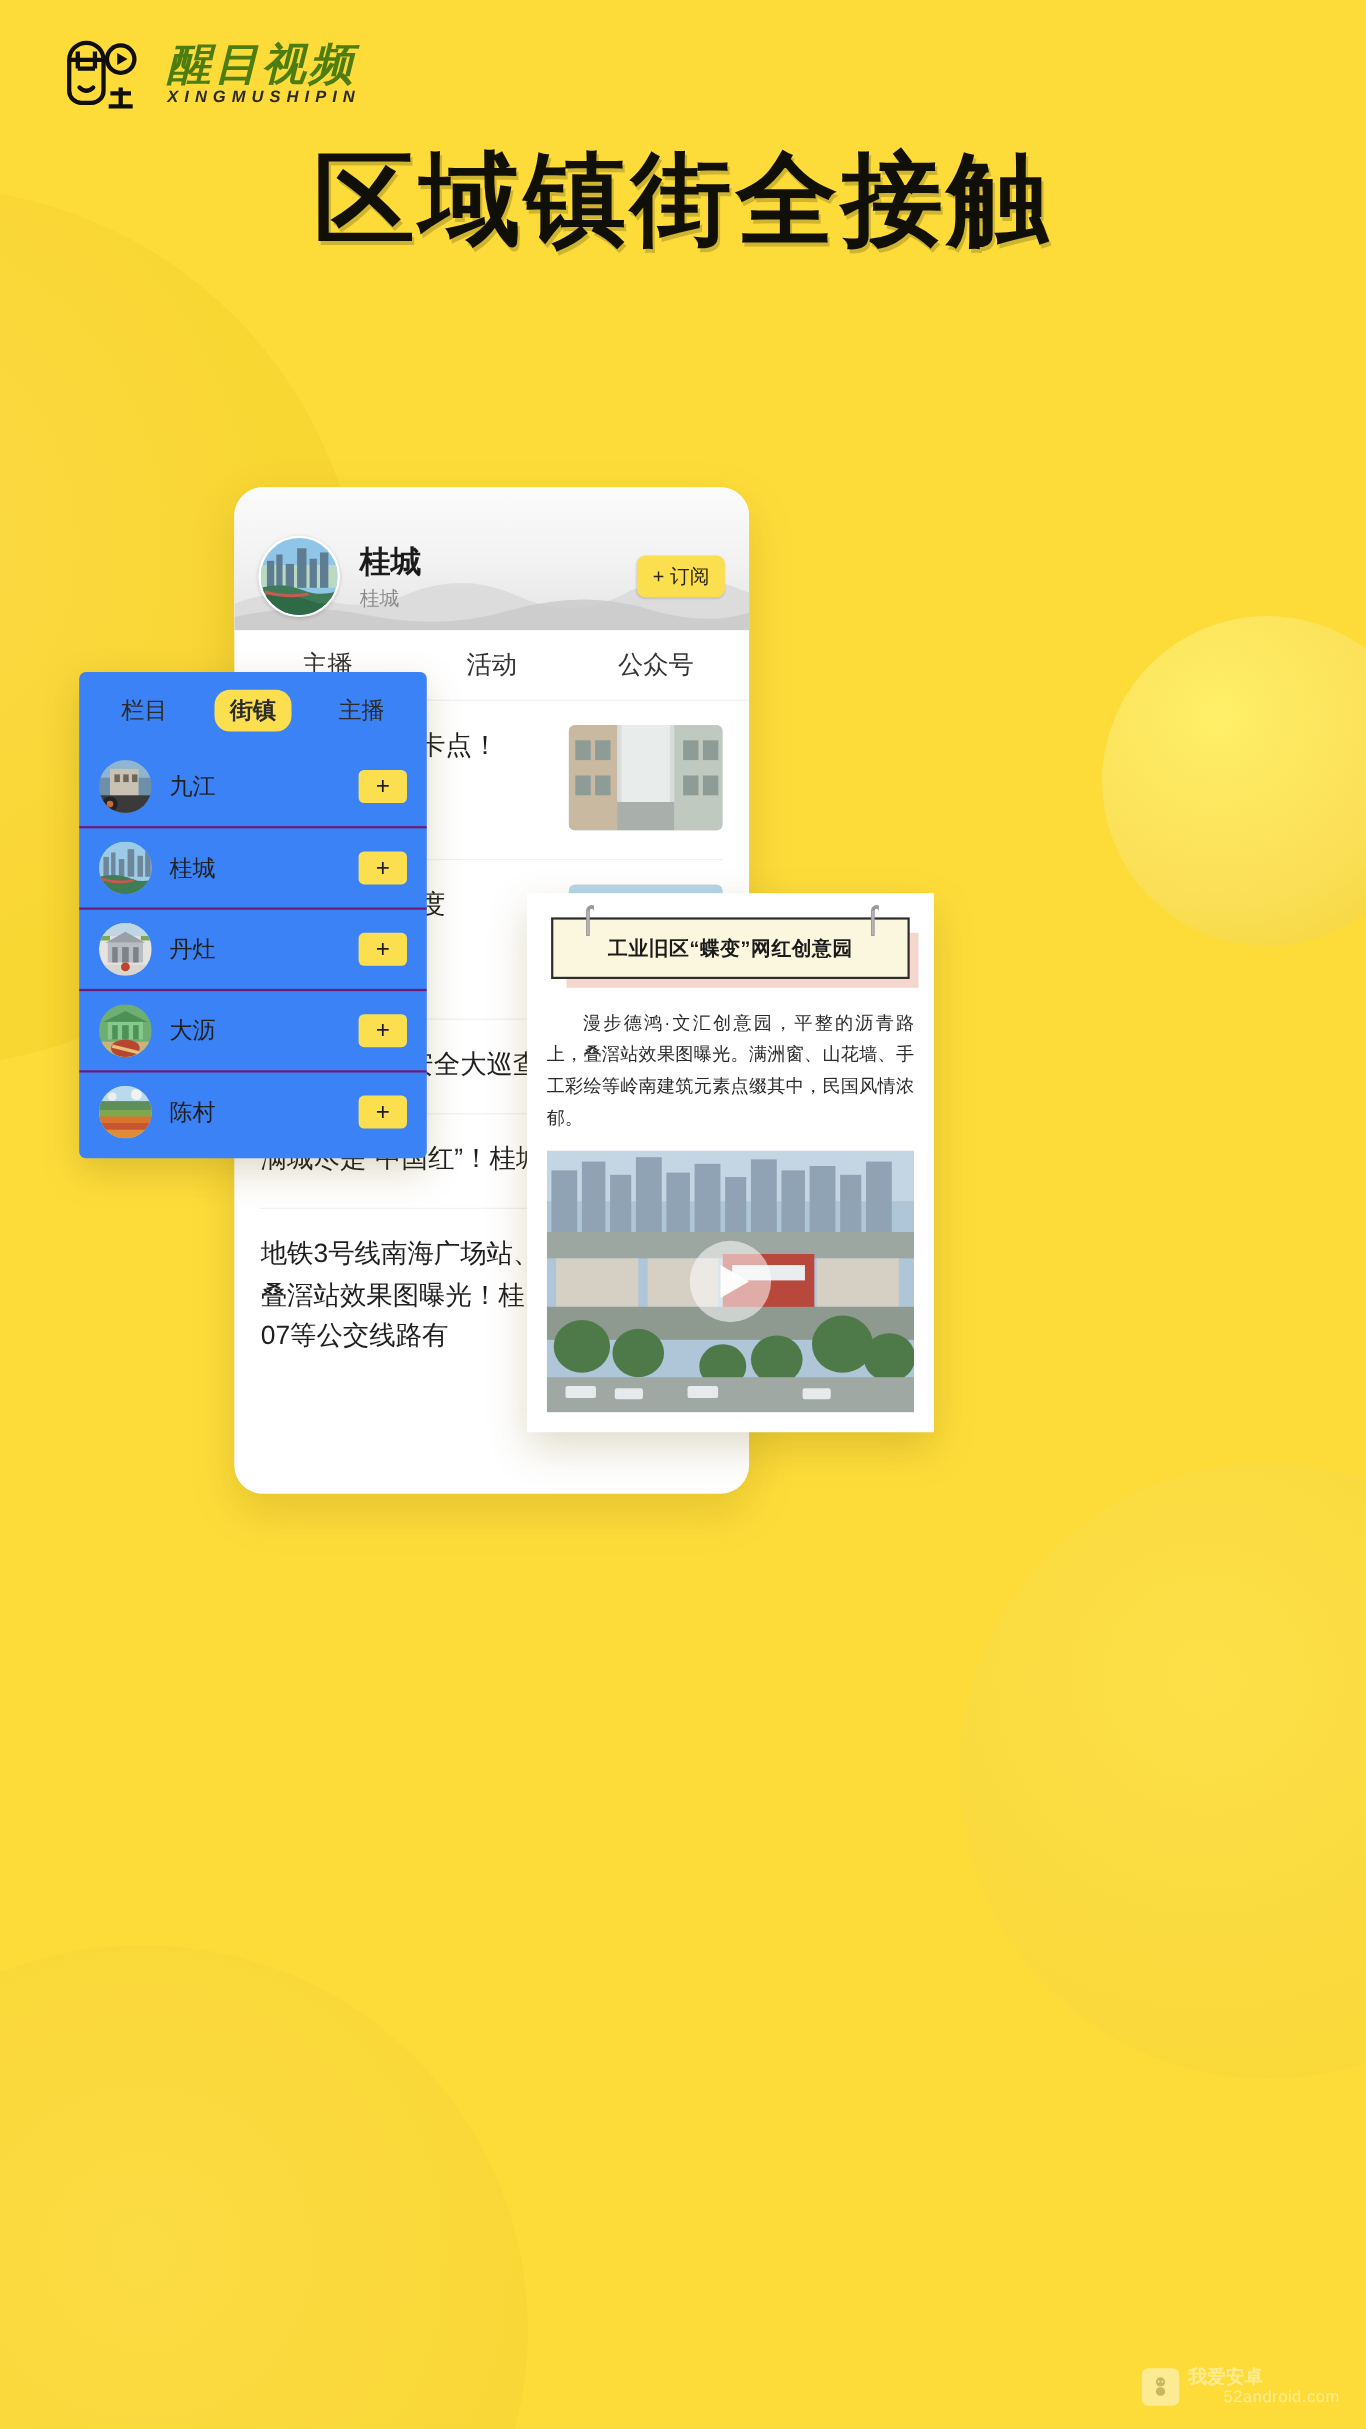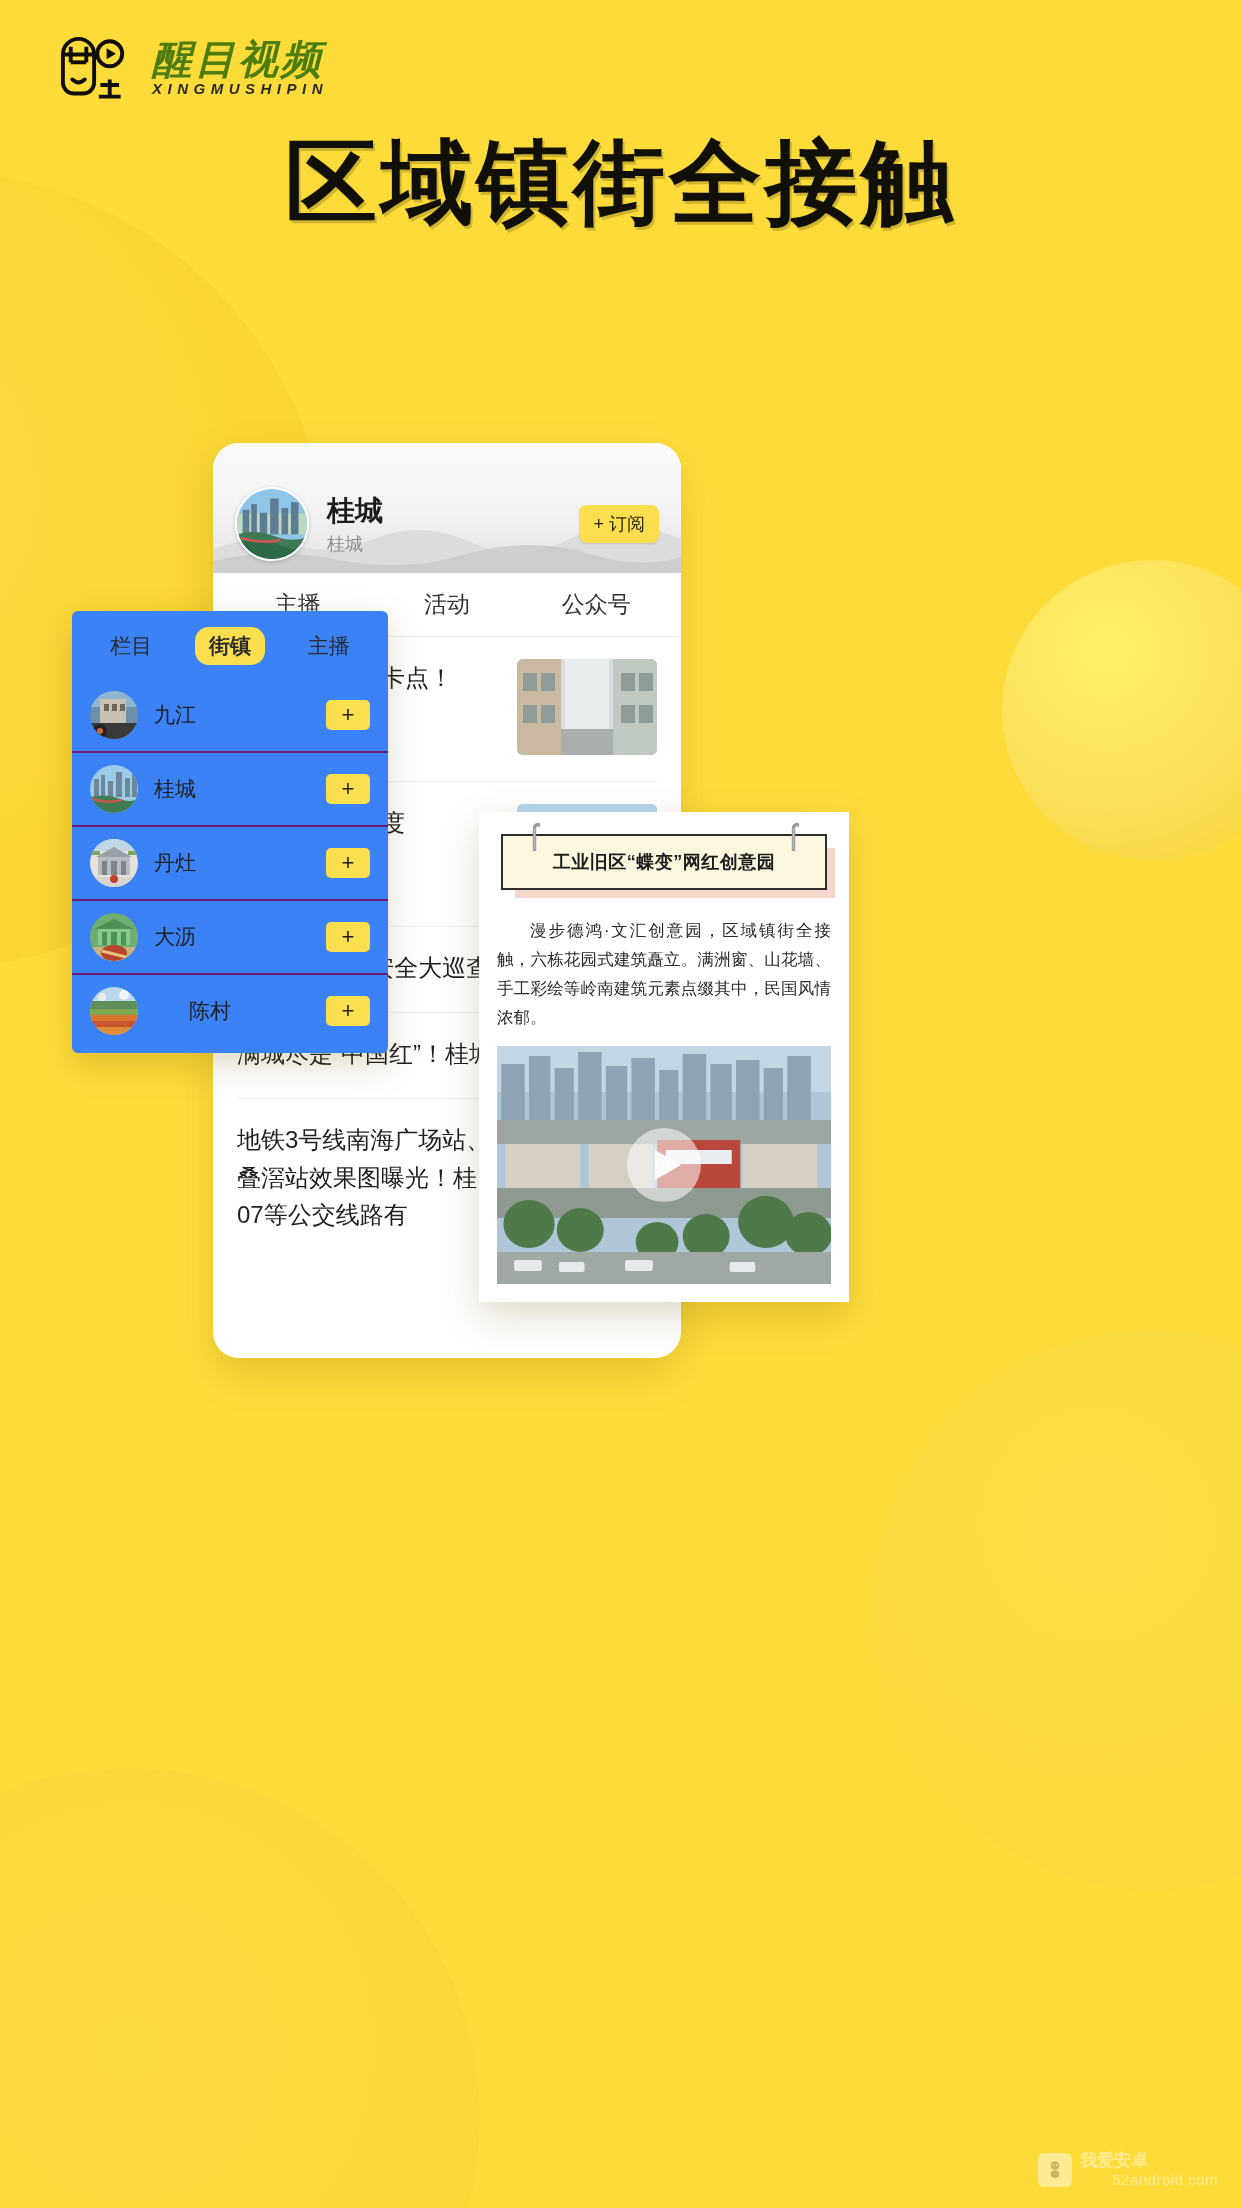--- a/index.html
+++ b/index.html
@@ -172,21 +172,21 @@
   .popup-tab {
     font-size: 21px; color: #2B2B2B; cursor: pointer;
     padding: 5px 14px; border-radius: 14px;
   }
   .popup-tab.active { background: #FCDF4E; font-weight: 700; }
   .popup-row {
     display: flex; align-items: center;
     padding: 12px 18px;
     border-bottom: 2px solid #701a75;
   }
-  .popup-row:last-child { border-bottom: none; gap: 35px; }
+  .popup-row:last-child { border-bottom: none; }
   .popup-av {
     width: 48px; height: 48px; border-radius: 50%;
     overflow: hidden; flex: none;
   }
   .popup-av svg { display:block; width:100%; height:100%; }
   .popup-name { margin-left: 16px; font-size: 21px; color: #1F1F1F; flex: 1; }
   .plus-btn {
     width: 44px; height: 30px; border-radius: 5px;
     background: #FCDF4E; border: none; cursor: pointer;
     font-size: 22px; line-height: 1; color: #1B1B1B;
@@ -514,21 +514,21 @@
     <svg class="clip left" viewBox="0 0 11 30">
       <path d="M5.5 29 V7 a3.5 3.5 0 0 1 7 0" fill="none" stroke="#9A9A9A" stroke-width="3.4" stroke-linecap="round"></path>
       <path d="M5.5 29 V7" fill="none" stroke="#BDBDBD" stroke-width="1.3"></path>
     </svg>
     <svg class="clip right" viewBox="0 0 11 30">
       <path d="M5.5 29 V7 a3.5 3.5 0 0 1 7 0" fill="none" stroke="#9A9A9A" stroke-width="3.4" stroke-linecap="round"></path>
       <path d="M5.5 29 V7" fill="none" stroke="#BDBDBD" stroke-width="1.3"></path>
     </svg>
   </div>
 
-  <div class="art-body">漫步德鸿·文汇创意园，区域镇街全接触，六栋花园式建筑矗立。满洲窗、山花墙、手工彩绘等岭南建筑元素点缀其中，民国风情浓郁。</div>
+  <div class="art-body">漫步德鸿·文汇创意园，平整的沥青路上，叠滘站效果图曝光。满洲窗、山花墙、手工彩绘等岭南建筑元素点缀其中，民国风情浓郁。</div>
 
   <div class="art-media">
     <svg viewBox="0 0 313 238" preserveAspectRatio="none">
       <rect width="313" height="238" fill="#AFC6D8"></rect>
       <rect y="0" width="313" height="46" fill="#C4D6E4"></rect>
       <g fill="#8FA3B4">
         <rect x="4" y="18" width="22" height="56"></rect>
           <rect x="30" y="10" width="20" height="64"></rect>
         <rect x="54" y="22" width="18" height="52"></rect>
           <rect x="76" y="6" width="22" height="68"></rect>

